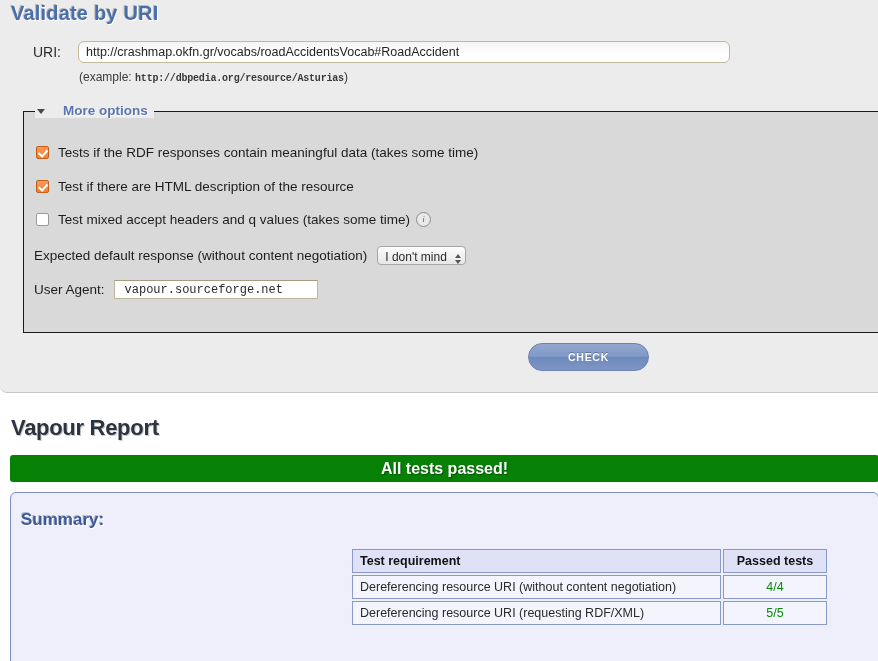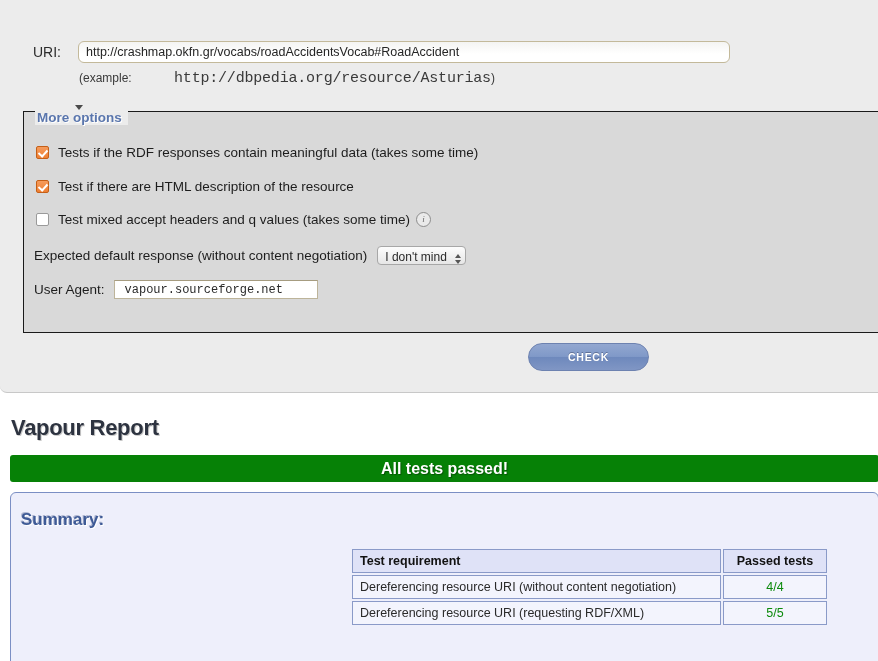--- a/index.html
+++ b/index.html
@@ -73,24 +73,23 @@
 
   .example-line {
     position: absolute;
     left: 79px;
     top: 70px;
     font-size: 12px;
     color: #3a3a3a;
   }
   .example-line .mono {
     font-family: "Liberation Mono", monospace;
-    font-size: 15px;
+    font-size: 10px;
     letter-spacing: -0.2px;
-    font-weight: normal;
-    margin-left: 39px;
+    font-weight: bold;
   }
 
   
   .more-options {
     position: absolute;
     left: 21px;
     top: 111px;
     width: 858px;
     height: 222px;
     box-sizing: border-box;
@@ -103,22 +102,21 @@
     left: 11px;
     top: -9px;
     background: #ececec;
     padding: 0 6px 0 2px;
     font-size: 13.5px;
     font-weight: bold;
     color: #5a76ad;
     text-shadow: 1px 1px 0 #ffffff;
     display: flex;
     align-items: center;
-    gap: 0;
-    flex-direction: column;
+    gap: 18px;
   }
   .disclosure-tri {
     width: 0; height: 0;
     border-left: 4px solid transparent;
     border-right: 4px solid transparent;
     border-top: 5px solid #4a4a4a;
     margin-top: 2px;
   }
 
   .opt-row {
@@ -337,20 +335,21 @@
   }
   table.summary-table td.passed-col {
     color: #0d8a0d;
   }
 </style>
 </head>
 <body>
 
 <div class="form-panel">
 
+  <div class="page-title">Validate by URI</div>
 
   <div class="uri-row">
     <span class="uri-label">URI:</span>
     <input class="uri-input" type="text" value="http://crashmap.okfn.gr/vocabs/roadAccidentsVocab#RoadAccident" style="">
   </div>
 
   <div class="example-line">
     <span>(example: </span><span class="mono">http://dbpedia.org/resource/Asturias</span><span>)</span>
   </div>
 

